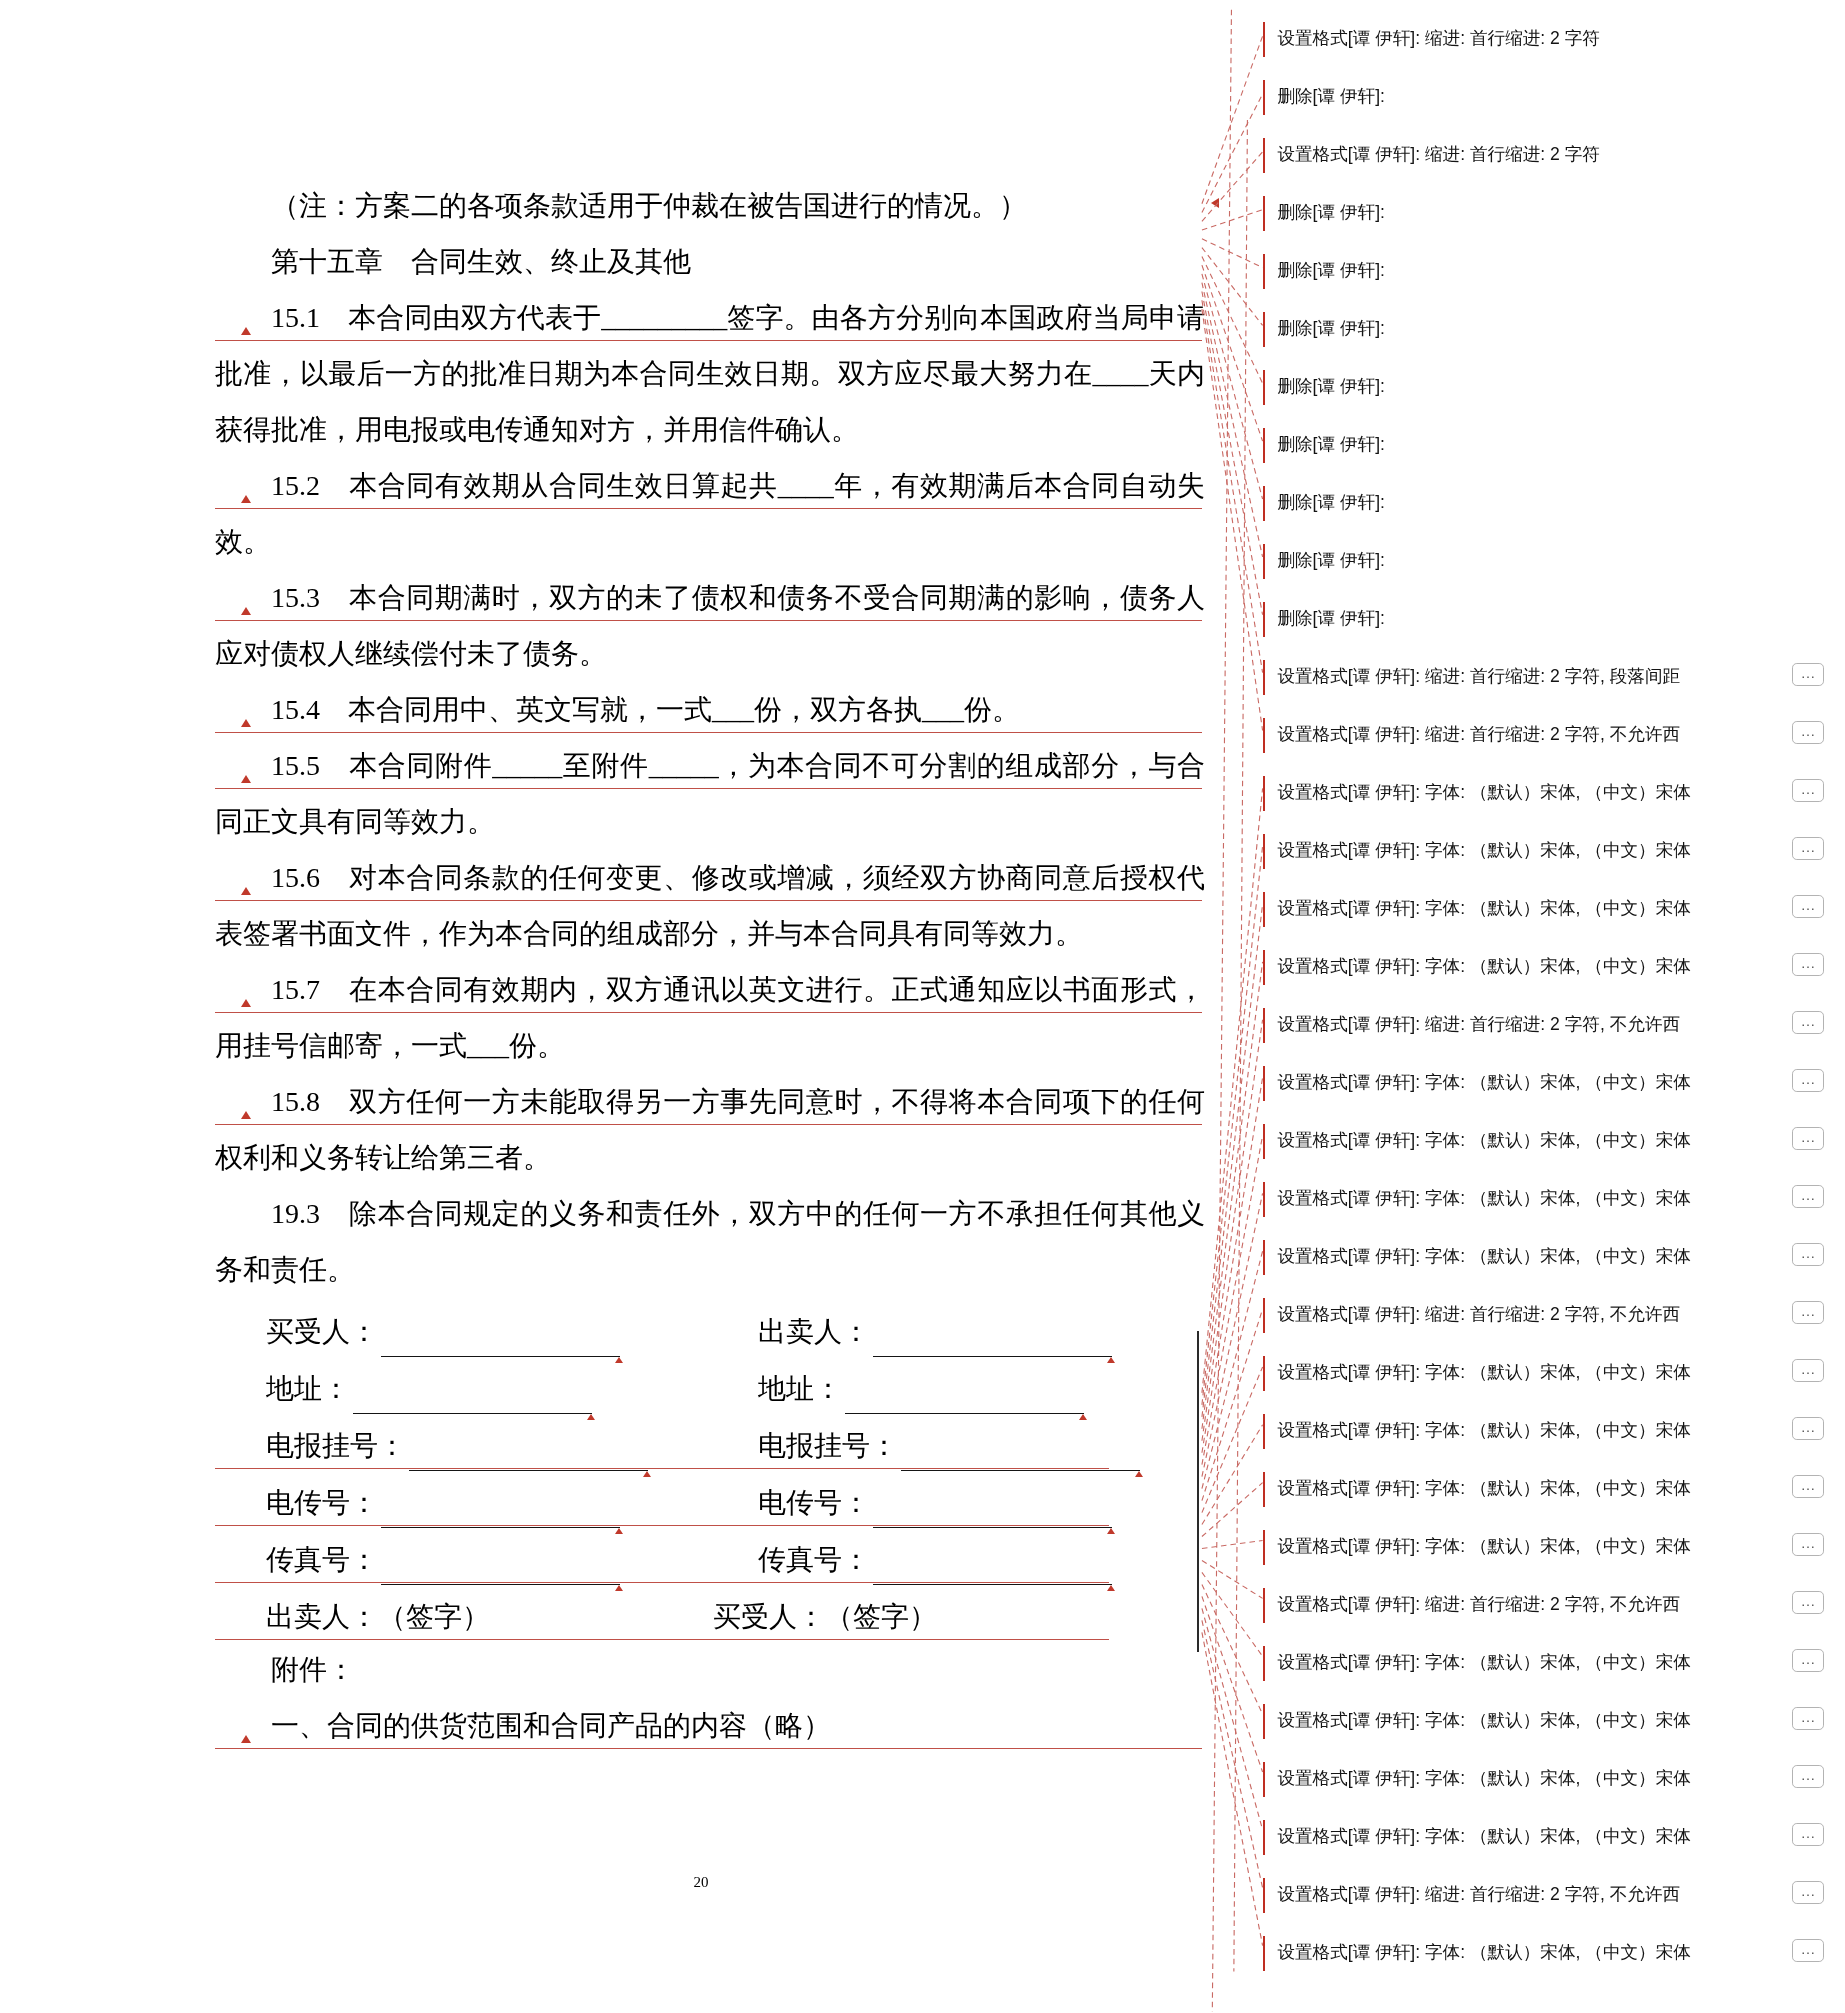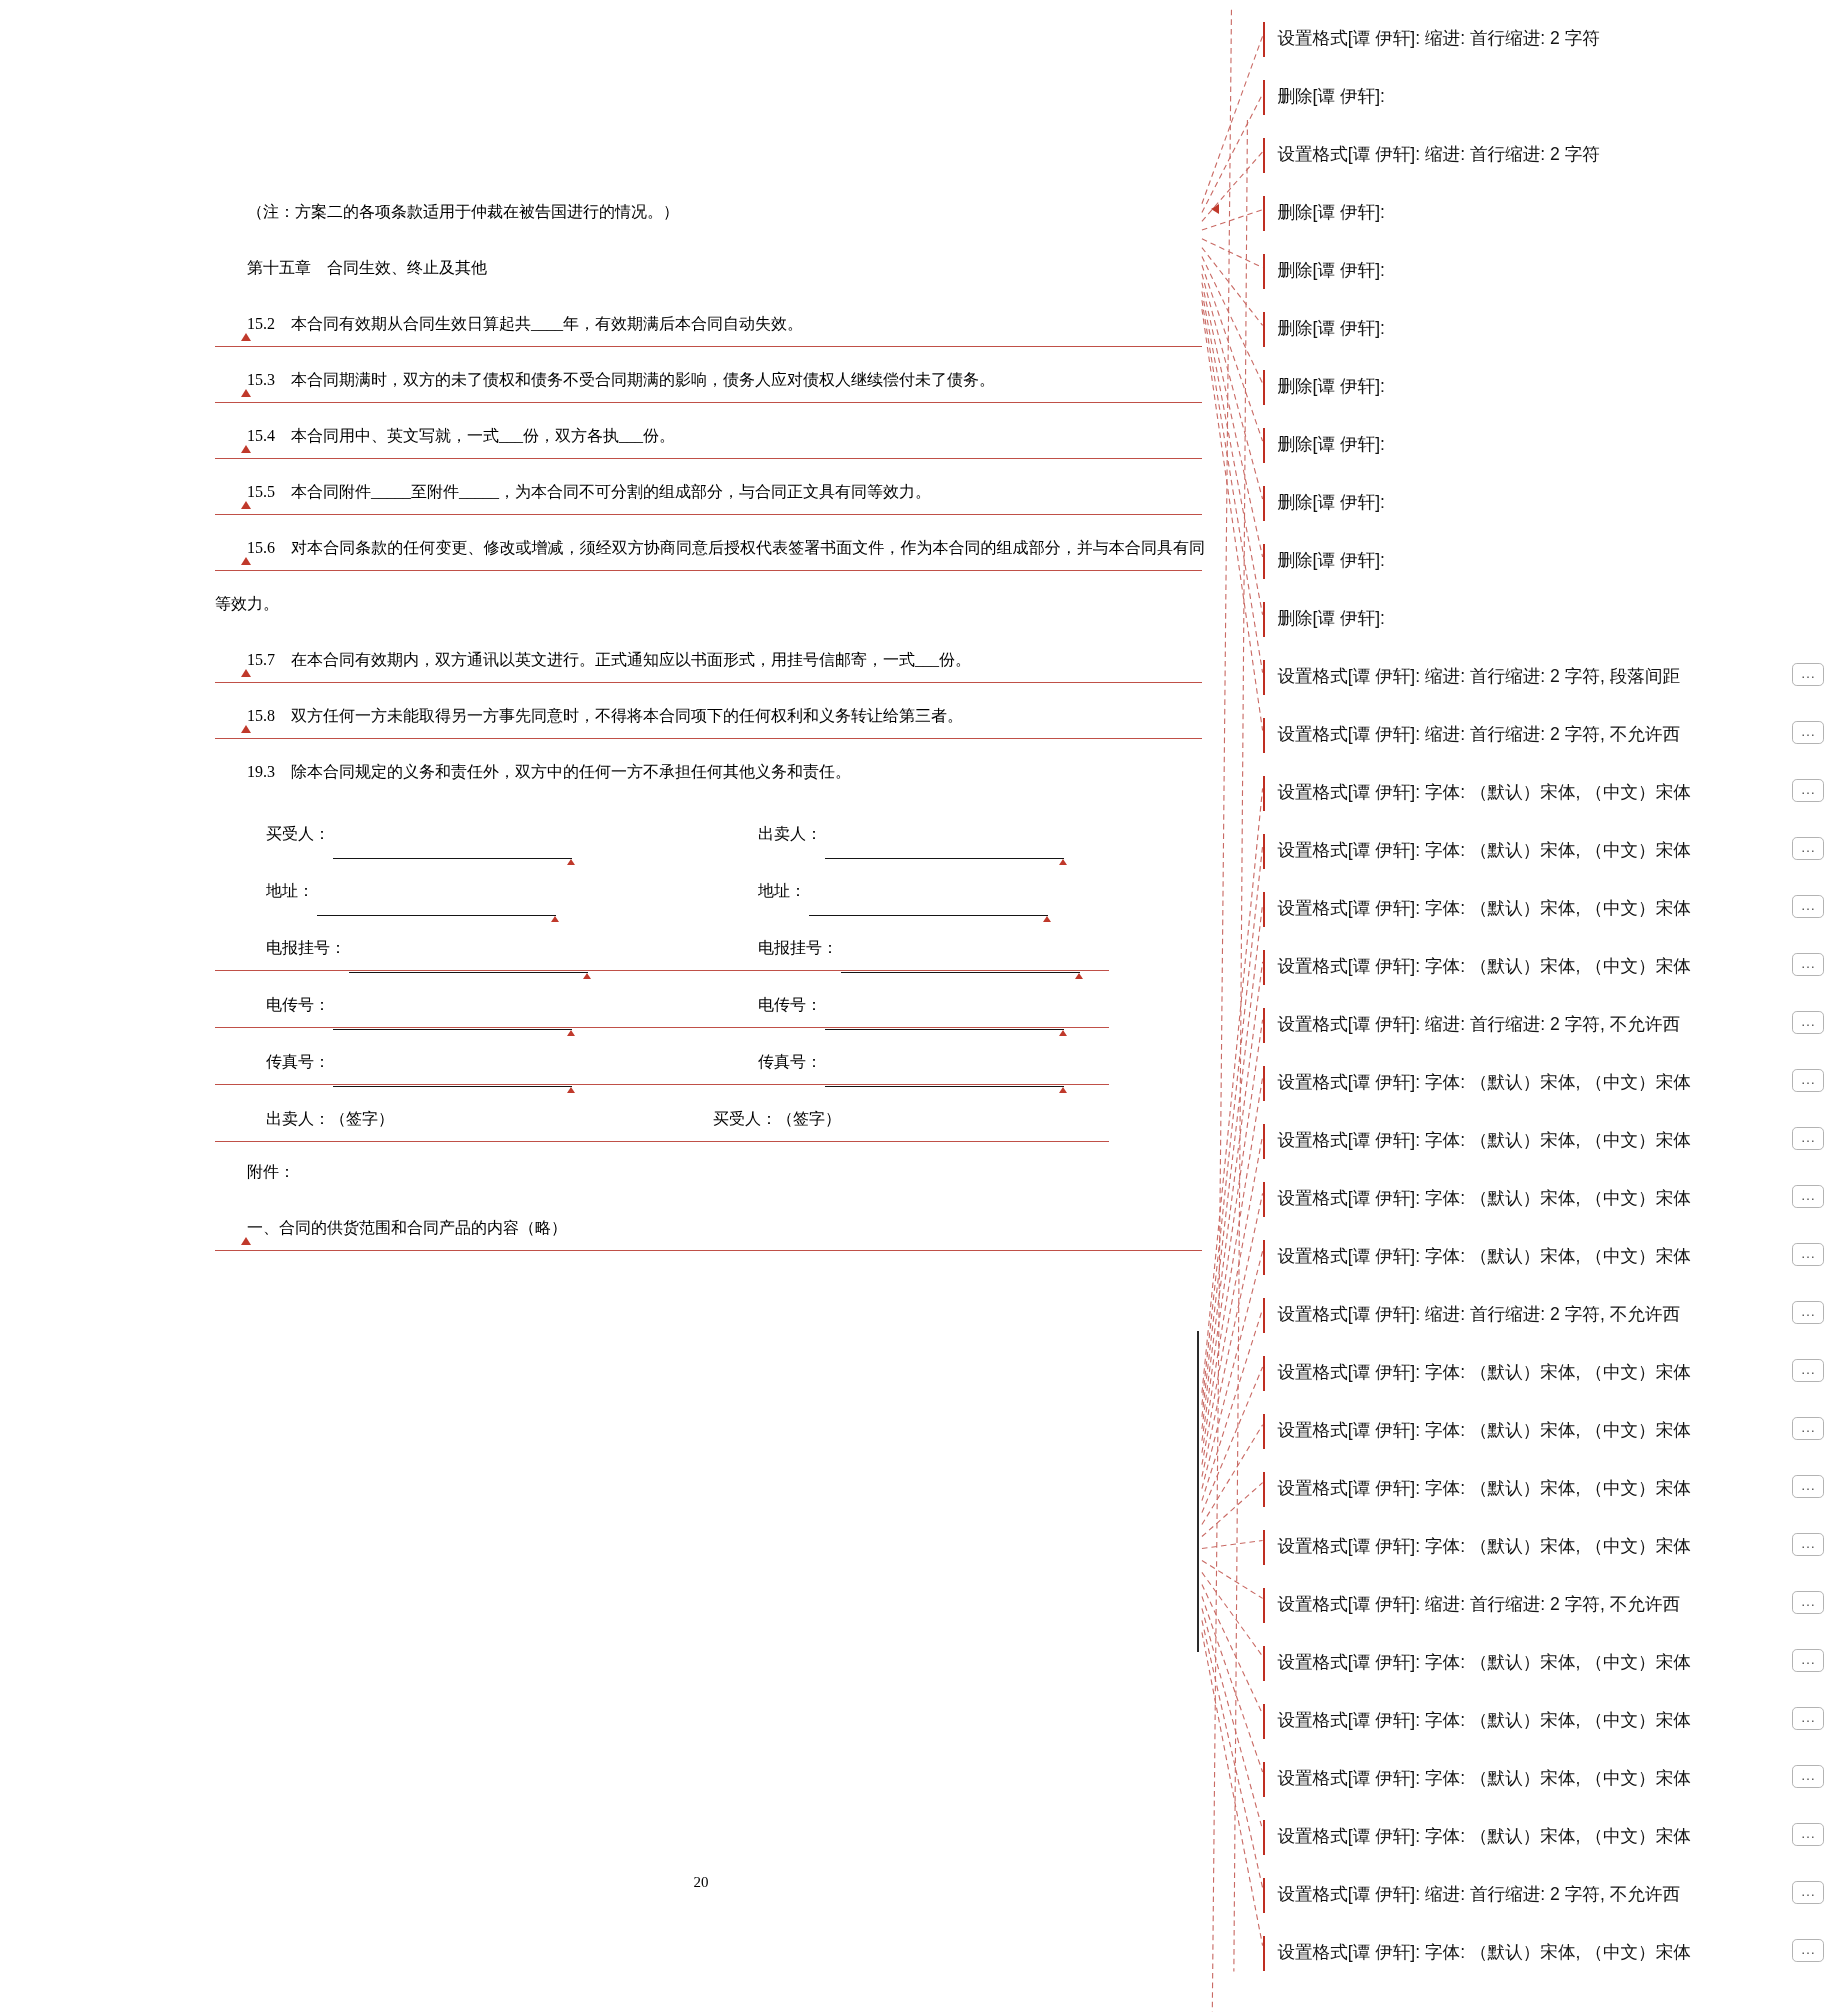--- a/index.html
+++ b/index.html
@@ -1,21 +1,21 @@
 <!DOCTYPE html>
 <html style="font-size:12.8px"><head>
 <meta charset="utf-8">
 <style>
   html,body{margin:0;padding:0;background:#fff;}
   body{position:relative;width:1846px;height:2014px;overflow:hidden;
        font-family:"Liberation Serif","DejaVu Serif",serif;color:#000;}
 
   
-  .doc{position:absolute;left:215px;top:184px;width:990px;
-       font-size:16px;line-height:56px;}
+  .doc{position:absolute;left:215px;top:178px;width:990px;
+       font-size:28px;line-height:56px;}
   .para{margin:0;text-indent:2em;text-align:justify;position:relative;}
   .para.marked::before{content:'';position:absolute;left:25.5px;top:37px;width:0;height:0;
        border-left:5.6px solid transparent;border-right:5.6px solid transparent;
        border-bottom:8.8px solid #c0392b;}
   .para.marked::after{content:'';position:absolute;left:0;right:3.2px;top:50px;
        border-top:1.2px solid #c05048;}
   .para.arrowR::after{content:'';position:absolute;right:-14.4px;top:20px;width:0;height:0;
        border-top:5.6px solid transparent;border-bottom:5.6px solid transparent;
        border-right:8.8px solid #c0392b;}
 
@@ -56,20 +56,21 @@
   .overlay{position:absolute;left:0;top:0;pointer-events:none;}
   .black-bar{position:absolute;left:1197px;top:1331px;width:1.6px;height:321px;background:#2a2a2a;}
 </style>
 </head>
 <body>
 
 <div class="doc">
   <div>
       <p class="para arrowR">（注：方案二的各项条款适用于仲裁在被告国进行的情况。）</p>
       <p class="para">第十五章　合同生效、终止及其他</p>
+      <p class="para marked">15.1　本合同由双方代表于_________签字。由各方分别向本国政府当局申请批准，以最后一方的批准日期为本合同生效日期。双方应尽最大努力在____天内获得批准，用电报或电传通知对方，并用信件确认。</p>
       <p class="para marked">15.2　本合同有效期从合同生效日算起共____年，有效期满后本合同自动失效。</p>
       <p class="para marked">15.3　本合同期满时，双方的未了债权和债务不受合同期满的影响，债务人应对债权人继续偿付未了债务。</p>
       <p class="para marked">15.4　本合同用中、英文写就，一式___份，双方各执___份。</p>
       <p class="para marked">15.5　本合同附件_____至附件_____，为本合同不可分割的组成部分，与合同正文具有同等效力。</p>
       <p class="para marked">15.6　对本合同条款的任何变更、修改或增减，须经双方协商同意后授权代表签署书面文件，作为本合同的组成部分，并与本合同具有同等效力。</p>
       <p class="para marked">15.7　在本合同有效期内，双方通讯以英文进行。正式通知应以书面形式，用挂号信邮寄，一式___份。</p>
       <p class="para marked">15.8　双方任何一方未能取得另一方事先同意时，不得将本合同项下的任何权利和义务转让给第三者。</p>
       <p class="para">19.3　除本合同规定的义务和责任外，双方中的任何一方不承担任何其他义务和责任。</p>
     </div>
   <div class="sig">

